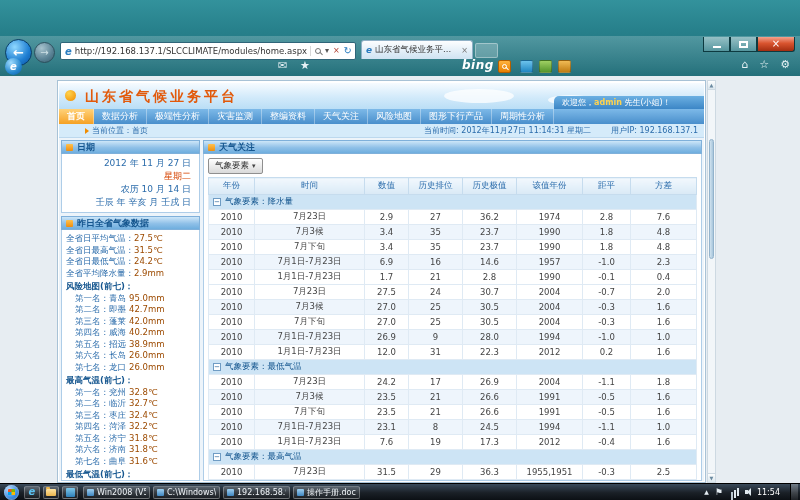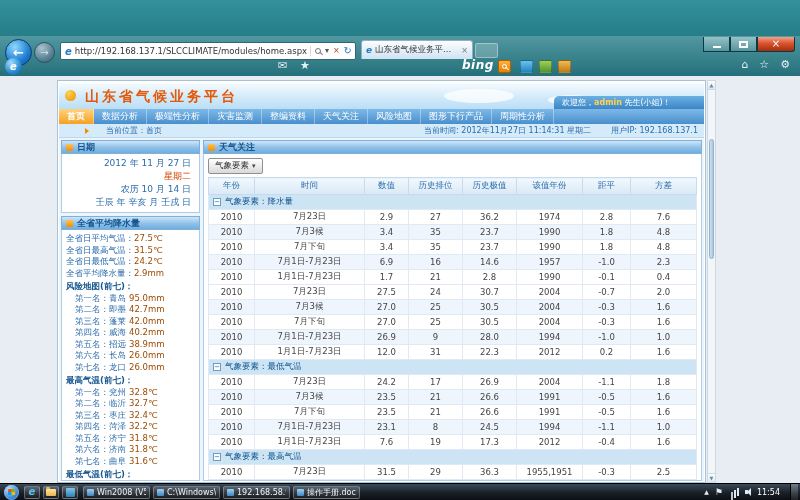--- a/index.html
+++ b/index.html
@@ -84,21 +84,21 @@
     padding:0 8px;border-radius:5px 0 0 0;white-space:nowrap;}
   .welcome .user{color:#ffd34d;font-weight:bold;}
   .nav{position:absolute;left:1px;right:1px;top:28px;height:17px;display:flex;
     background:linear-gradient(#7db9e8,#4289c8);}
   .nav-item{padding:0 8px;line-height:15px;color:#fff;font-size:9px;white-space:nowrap;
     border-right:1px solid rgba(255,255,255,.35);}
   .nav-item.active{background:linear-gradient(#ffd27a,#f49a18);font-weight:bold;}
   .crumb{position:absolute;left:1px;right:1px;top:43px;height:14px;background:#d5ebfa;
     border-bottom:1px solid #bcd8ee;font-size:8px;color:#2b6cab;display:flex;
     align-items:center;justify-content:space-between;padding:0 6px;}
-  .crumb-l{display:flex;align-items:center;gap:17px;padding-left:20px;}
+  .crumb-l{display:flex;align-items:center;gap:3px;padding-left:20px;}
   .crumb-ic{width:0;height:0;border-left:4px solid #f08c00;border-top:3px solid transparent;border-bottom:3px solid transparent;}
   .crumb-r{display:flex;gap:20px;white-space:nowrap;}
   .content{position:absolute;left:1px;right:1px;top:57px;bottom:1px;background:#edf4fa;overflow:hidden;}
 
   .panel-h{height:14px;background:linear-gradient(#cde6f8,#8fc0e8 55%,#6faede);
     border:1px solid #7fb0da;display:flex;align-items:center;font-size:9px;font-weight:bold;color:#15568f;}
   .ph-ic{width:7px;height:7px;background:linear-gradient(#ffc14d,#ef8e0e);margin:0 4px;border-radius:1px;flex:none;}
   .panel-b{background:#fff;border:1px solid #aecde8;border-top:none;}
 
   .sidebar{position:absolute;left:2px;top:2px;width:139px;bottom:0;overflow:hidden;}
@@ -289,21 +289,21 @@
             <div class="d-line">2012 年 11 月 27 日</div>
             <div class="d-line d-week">星期二</div>
             <div class="d-line">农历 10 月 14 日</div>
             <div class="d-line">壬辰 年 辛亥 月 壬戌 日</div>
           </div>
         </div>
 
         <div class="panel pyest">
           <div class="panel-h">
             <span class="ph-ic"></span>
-            <span>全省平均降水量</span>
+            <span>昨日全省气象数据</span>
           </div>
           <div class="panel-b yest-body">
             <div>
                 <div class="sum-line"><span class="lbl">全省日平均气温：</span><span class="val">27.5℃</span></div>
                 <div class="sum-line"><span class="lbl">全省日最高气温：</span><span class="val">31.5℃</span></div>
                 <div class="sum-line"><span class="lbl">全省日最低气温：</span><span class="val">24.2℃</span></div>
                 <div class="sum-line"><span class="lbl">全省平均降水量：</span><span class="val">2.9mm</span></div>
               </div>
             <div>
                 <div class="grp-title">风险地图(前七)：</div>

